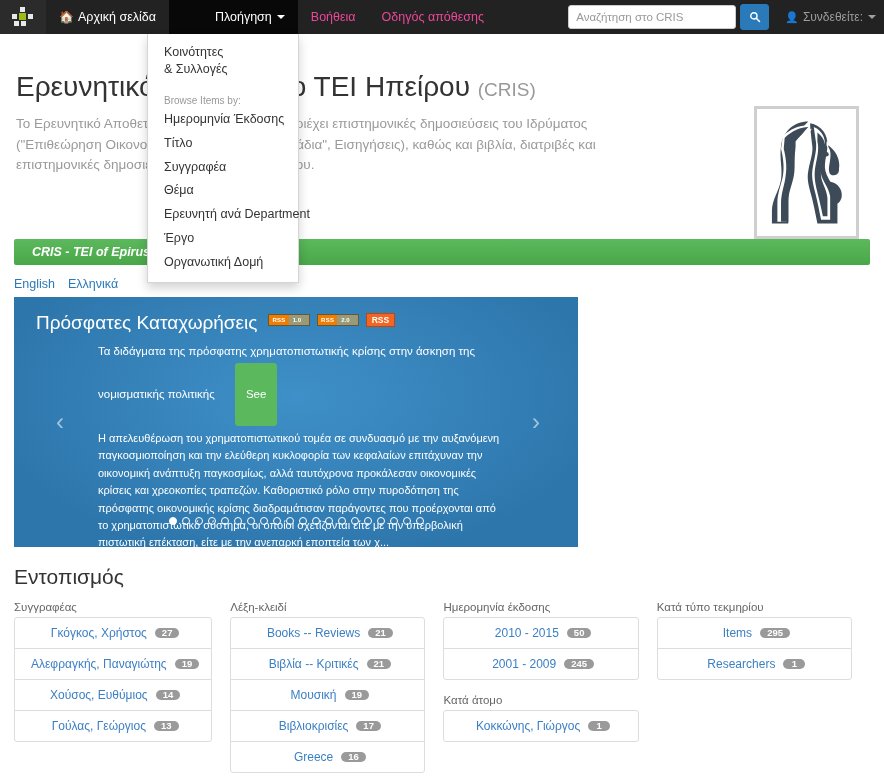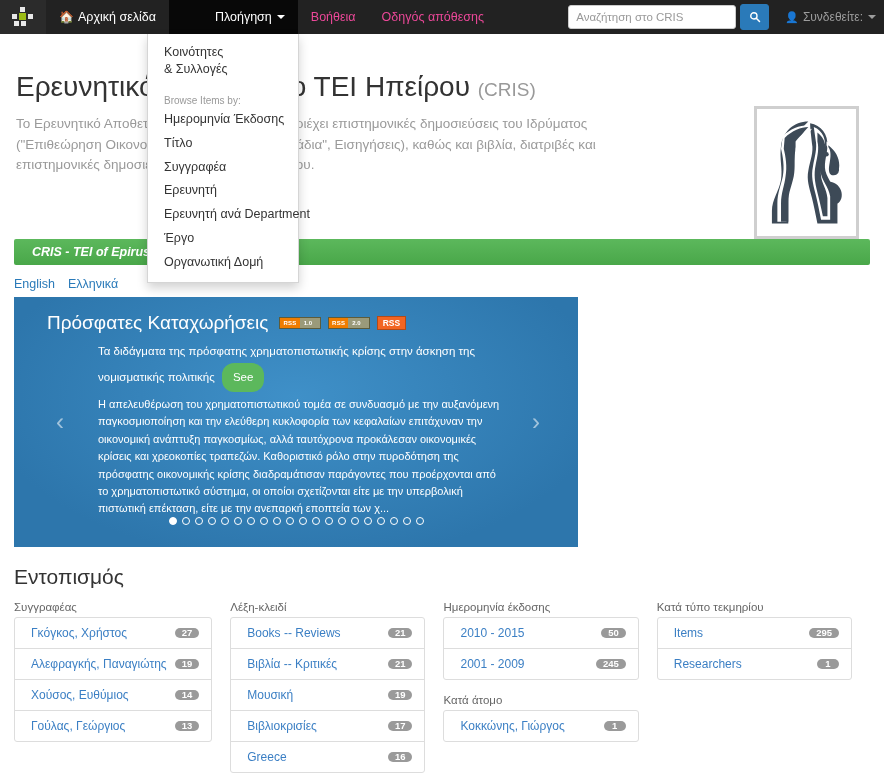--- a/index.html
+++ b/index.html
@@ -216,22 +216,22 @@
   .carousel {
     position: relative;
     margin: 0 14px;
     width: 564px;
     height: 250px;
     background: radial-gradient(ellipse at 50% 40%, #3f90c8 0%, #2d76ac 78%);
     overflow: hidden;
   }
   .car-head {
     display: flex;
-    align-items: center;
-    padding: 16px 0 0 33px;
+    align-items: flex-start;
+    padding: 16px 0 0 22px;
   }
   .car-title {
     font-size: 19px;
     color: #ffffff;
     font-weight: normal;
     margin: 0;
     line-height: 1;
   }
   .rss-badges { display: flex; align-items: center; gap: 7px; margin-left: 11px; }
   .rss-pill {
@@ -272,24 +272,24 @@
     font-size: 11.5px;
     color: #ffffff;
     line-height: 2.0;
     margin: 0 0 2px 0;
   }
   .see-btn {
     display: inline-block;
     background: #5cb85c;
     color: #ffffff;
     font-size: 11.5px;
-    padding: 3px 11px;
-    border-radius: 12px;
+    padding: 20px 11px;
+    border-radius: 3px;
     text-decoration: none;
-    margin-left: 4px;
+    margin-left: 17px;
     cursor: pointer;
   }
   .car-abstract {
     font-size: 11px;
     color: #ffffff;
     line-height: 1.58;
     margin: 4px 0 0 0;
   }
   .car-arrow {
     position: absolute;
@@ -342,21 +342,21 @@
   }
   .facet-list {
     border: 1px solid #dddddd;
     border-radius: 3px;
     background: #ffffff;
     overflow: hidden;
   }
   .facet-row {
     display: flex;
     align-items: center;
-    justify-content: space-between;
+    justify-content: center;
     padding: 8px 12px 8px 16px;
     border-bottom: 1px solid #dddddd;
     cursor: pointer;
   }
   .facet-row:last-child { border-bottom: none; }
   .facet-name {
     font-size: 12px;
     color: #3b7fc4;
     white-space: nowrap;
     overflow: hidden;
@@ -429,21 +429,21 @@
 
   <div class="dropdown-menu">
     <a class="dd-item two-line">
       <span>Κοινότητες</span><br>
       <span>&amp; Συλλογές</span>
     </a>
     <div class="dd-header">Browse Items by:</div>
     <a class="dd-item">Ημερομηνία Έκδοσης</a>
     <a class="dd-item">Τίτλο</a>
     <a class="dd-item">Συγγραφέα</a>
-    <a class="dd-item">Ερευνητή</a>
+    <a class="dd-item">Θέμα</a>
     <a class="dd-item">Ερευνητή ανά Department</a>
     <a class="dd-item">Έργο</a>
     <a class="dd-item">Οργανωτική Δομή</a>
   </div>
 </div>
 
 <div class="hero">
   <h1 class="hero-title">
     <span>Ερευνητικό Αποθετήριο ΤΕΙ Ηπείρου</span>
     <span class="cris">(CRIS)</span>

